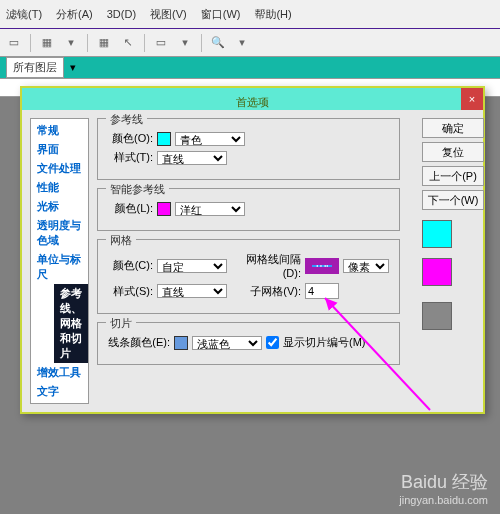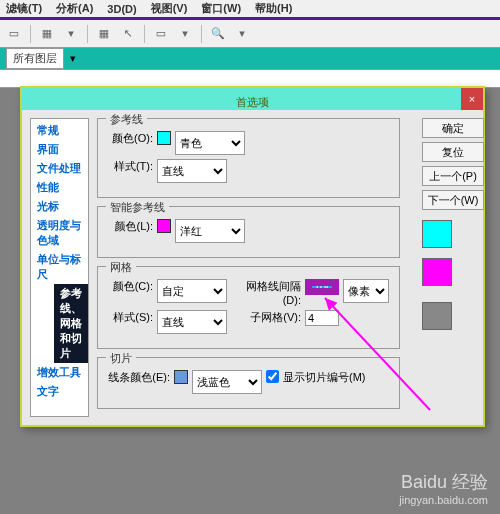--- a/index.html
+++ b/index.html
@@ -1,45 +1,45 @@
 <!DOCTYPE html>
 <html><head>
 <meta charset="utf-8">
 <style>
 * { box-sizing: border-box; margin: 0; padding: 0; font-family: "Microsoft YaHei", sans-serif; font-size: 11px; }
 body { background: #808080; width: 500px; height: 514px; overflow: hidden; position: relative; }
-.menubar { background: #f0f0f0; height: 20px; display: flex; align-items: center; padding: 0 6px; gap: 14px; border-bottom: 3px solid #4c1d95; color: #333; font-weight: bold; }
+.menubar { background: #f0f0f0; height: 29px; display: flex; align-items: center; padding: 0 6px; gap: 14px; border-bottom: 1px solid #4c1d95; color: #333; }
 .toolbar { background: #f0f0f0; height: 28px; display: flex; align-items: center; padding: 0 6px; gap: 8px; border-bottom: 1px solid #999; }
 .toolbar .sep { width: 1px; height: 18px; background: #bbb; }
 .toolbar .icon { width: 16px; height: 16px; display: flex; align-items: center; justify-content: center; color: #666; }
 .optionbar { background: #14b8a6; height: 22px; display: flex; align-items: center; padding: 0 6px; border-bottom: 1px solid #999; gap: 6px; }
 .optionbar .label { color: #333; padding: 2px 6px; background: #fff; border: 1px solid #999; }
 .ruler { background: #fff; height: 18px; border-bottom: 1px solid #999; }
 .canvas { margin-top: 60px; display: flex; justify-content: center; }
 .wood { width: 200px; height: 70px; background: linear-gradient(0deg, #8b5a5a 0%, #6b4545 10%, #8b5a5a 20%, #6b4545 30%, #8b5a5a 40%, #6b4545 50%, #8b5a5a 60%, #6b4545 70%, #8b5a5a 80%, #6b4545 90%, #8b5a5a 100%); }
 
 .dialog { position: absolute; top: 86px; left: 20px; width: 465px; background: #e8e8e8; border: 2px solid #c8d838; box-shadow: 3px 3px 8px rgba(0,0,0,0.3); }
 .dlg-title { background: #5eead4; height: 22px; display: flex; align-items: flex-end; justify-content: center; position: relative; color: #4a5a00; font-size: 12px; }
 .dlg-close { position: absolute; right: 0; top: 0; width: 22px; height: 22px; background: #d04040; color: #fff; display: flex; align-items: center; justify-content: center; cursor: pointer; }
 .dlg-body { display: flex; padding: 8px; gap: 8px; }
 .sidebar { width: 85px; background: #fff; border: 1px solid #999; padding: 2px 0; }
 .sb-item { padding: 2px 6px; color: #0066cc; cursor: pointer; font-weight: bold; }
 .sb-item.active { background: #0f172a; color: #fff; margin-left: 23px; }
 .main { flex: 1; display: flex; gap: 22px; }
 .form { flex: 1; }
 .group { border: 1px solid #999; margin-bottom: 8px; padding: 8px 10px 10px 10px; position: relative; }
 .group-title { position: absolute; top: -7px; left: 8px; background: #e8e8e8; padding: 0 4px; color: #333; }
-.row { display: flex; align-items: flex-start; gap: 4px; margin: 4px 0; }
+.row { display: flex; align-items: center; gap: 4px; margin: 4px 0; }
 .row label { width: 45px; text-align: right; }
 .row label.w70 { width: 70px; }
 .swatch { width: 14px; height: 14px; border: 1px solid #333; display: inline-block; }
 .swatch.cyan { background: #00ffff; }
 .swatch.magenta { background: #ff00ff; }
 .swatch.lblue { background: #6699dd; }
-select.combo { width: 70px; height: 24px; border: 1px solid #999; background: #fff; }
+select.combo { width: 70px; height: 14px; border: 1px solid #999; background: #fff; }
 input.num { width: 34px; height: 16px; border: 1px solid #999; padding: 0 2px; }
 input.num.hl { background: #3399ff; color: #fff; border: 7px solid #a21caf; }
 .rightcol { width: 62px; display: flex; flex-direction: column; gap: 4px; }
 .btn { height: 20px; background: #f4f4f4; border: 1px solid #999; cursor: pointer; display: flex; align-items: center; justify-content: center; }
 .bigswatch { width: 30px; height: 28px; border: 1px solid #666; margin-top: 6px; }
 .bigswatch.cyan { background: #00ffff; }
 .bigswatch.magenta { background: #ff00ff; }
 .bigswatch.gray { background: #888; margin-top: 12px; }
 
 .arrow { position: absolute; pointer-events: none; }

